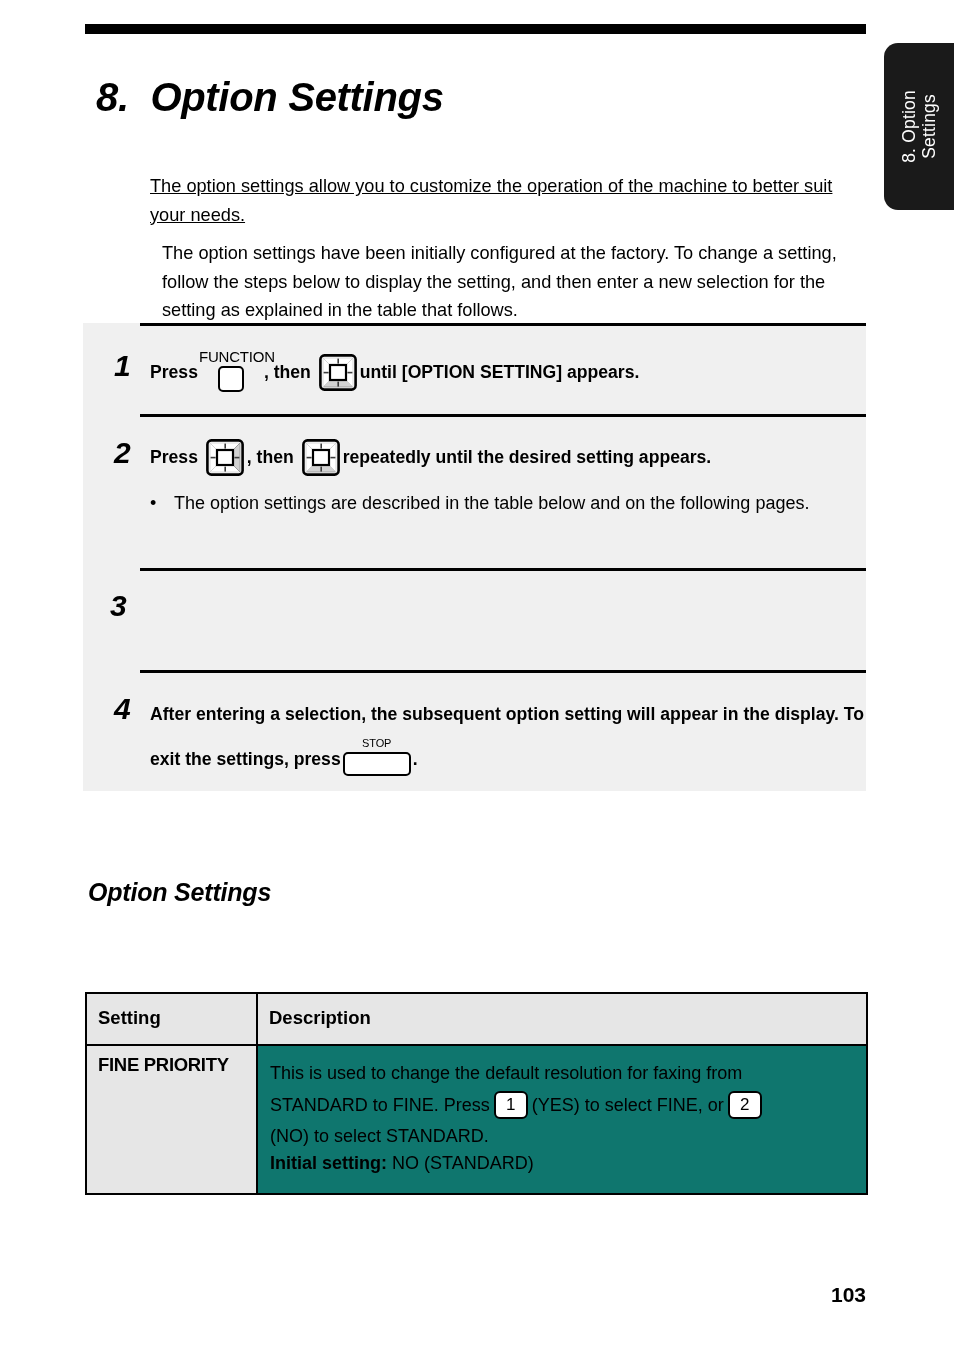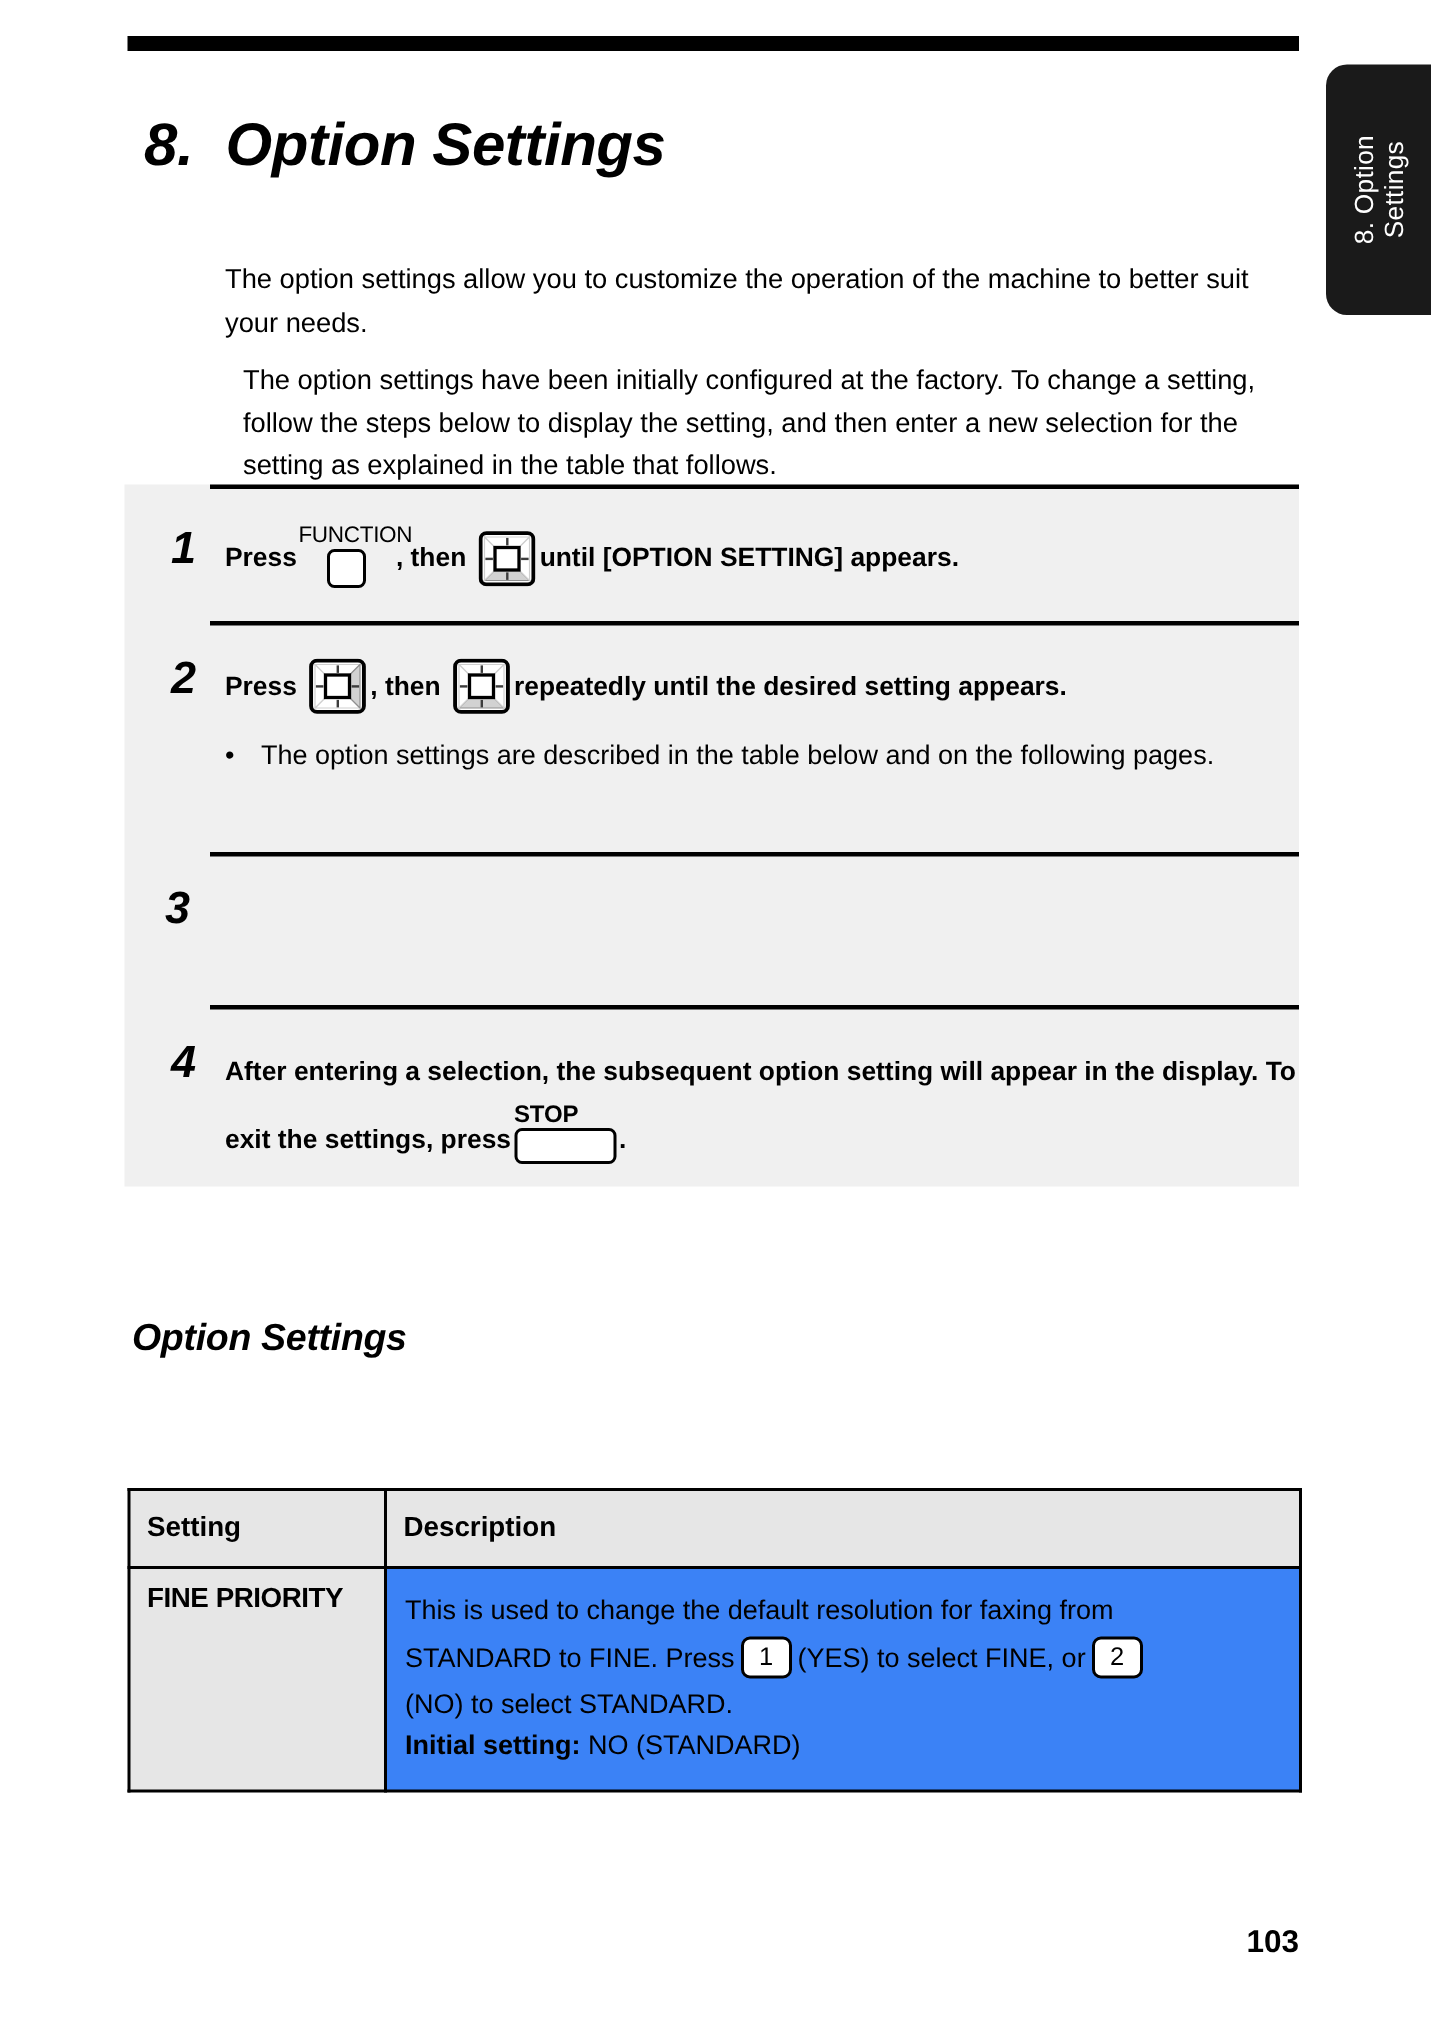--- a/index.html
+++ b/index.html
@@ -63,21 +63,21 @@
 
   
   .intro-p {
     position: absolute;
     left: 150px;
     width: 706px;
     font-size: 18.2px;
     line-height: 28.5px;
     color: #000;
   }
-  #intro-p1 { top: 154px; }
+  #intro-p1 { top: 154px; text-decoration: underline; }
   #intro-p2 { top: 221px; margin-left: 12px; }
 
   
   #steps-panel {
     position: absolute;
     left: 83px; top: 323px;
     width: 783px; height: 468px;
     background: #f0f0f0;
   }
   .step-rule {
@@ -184,22 +184,23 @@
   .stopkey {
     width: 68px; height: 38px;
     margin: 0 2px;
     position: relative;
     top: 2px;
   }
   .stopkey .stoplabel {
     position: absolute;
     left: 0; top: -6px;
     width: 68px;
-    font-size: 16px;
-    font-weight: bold;
+    text-align: center;
+    font-size: 11px;
+    font-weight: normal;
     line-height: 13px;
     letter-spacing: -0.1px;
   }
   .stopkey .stopbox {
     position: absolute;
     left: 0; top: 9px;
     width: 68px; height: 24px;
     border: 2.5px solid #000;
     border-radius: 5px;
     background: #fff;
@@ -267,21 +268,21 @@
   .col-desc    { width: 610px; }
 
   #settings-table td.cell-setting {
     background: #e6e6e6;
     font-size: 18.5px;
     font-weight: bold;
     padding: 8px 6px 10px 11px;
     letter-spacing: -0.3px;
   }
   #settings-table td.cell-desc {
-    background: #3b82f6;
+    background: #0f766e;
     font-size: 18px;
     line-height: 27px;
     padding: 14px 10px 16px 12px;
     margin-top: 40px;
   }
   #settings-table td.cell-desc .line-keys {
     line-height: 36px;
   }
   #settings-table td.cell-desc b { font-weight: bold; }
 

